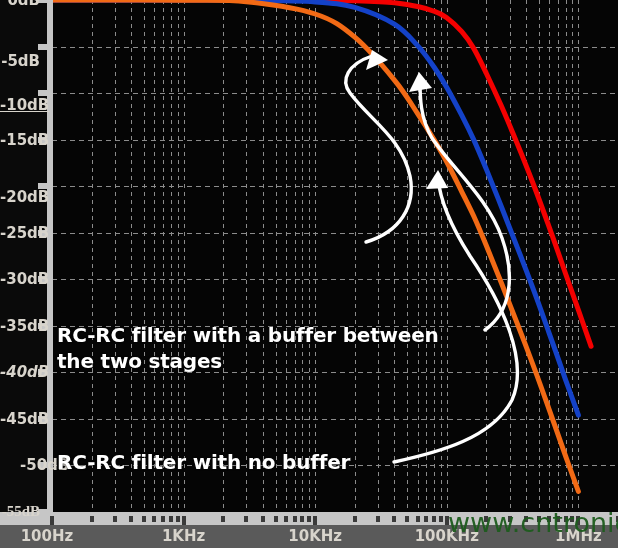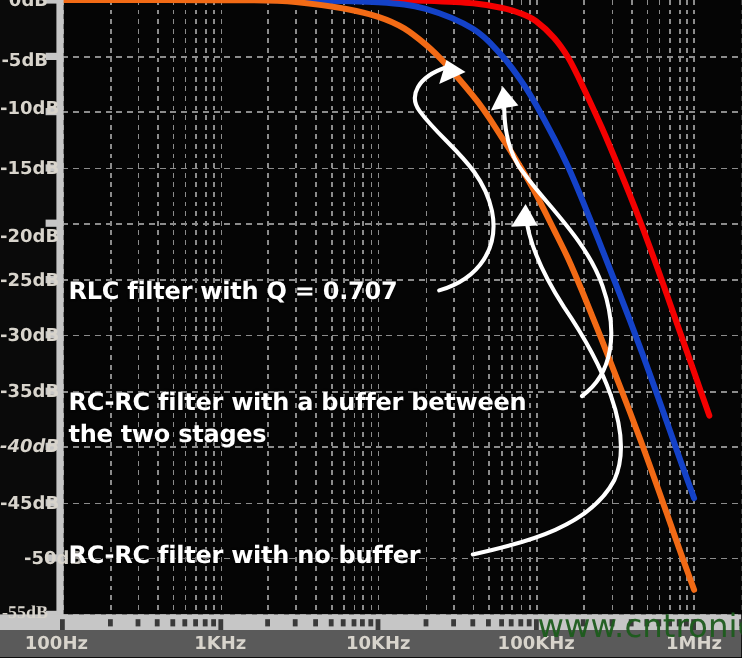--- a/index.html
+++ b/index.html
@@ -168,40 +168,39 @@
         <rect x="564" y="516" width="4" height="6"></rect>
         <rect x="570" y="516" width="4" height="6"></rect>
         <rect x="576" y="516" width="4" height="9"></rect>
         <rect x="616" y="516" width="4" height="6"></rect>
       </g>
     <rect x="0" y="525" width="618" height="23" fill="#5a5a5a"></rect>
   </svg>
 
   <div id="ylabels">
       <div class="axis-label ylab" style="left: 0px; width: 40px; top: -9px;">0dB</div>
-      <div class="axis-label ylab" style="left: 0px; width: 40px; top: 41px;">-5dB</div>
-      <div class="axis-label ylab" style="left: 0px; width: 40px; top: 81px;">-10dB</div>
+      <div class="axis-label ylab" style="left: 0px; width: 40px; top: 52px;">-5dB</div>
+      <div class="axis-label ylab" style="left: 0px; width: 40px; top: 96px; text-decoration: underline;">-10dB</div>
       <div class="axis-label ylab" style="left: 0px; width: 40px; top: 130.636px; text-align: right;">-15dB</div>
       <div class="axis-label ylab" style="left: 0px; width: 40px; top: 188px;">-20dB</div>
       <div class="axis-label ylab" style="left: 0px; width: 40px; top: 223.727px;">-25dB</div>
       <div class="axis-label ylab" style="left: 0px; width: 40px; top: 270.273px;">-30dB</div>
       <div class="axis-label ylab" style="left: 0px; width: 40px; top: 316.818px;">-35dB</div>
       <div class="axis-label ylab" style="left: 0px; width: 40px; top: 363.364px; font-style: italic;">-40dB</div>
       <div class="axis-label ylab" style="left: 0px; width: 40px; top: 409.909px;">-45dB</div>
       <div class="axis-label ylab" style="left: 0px; width: 40px; top: 456.455px; margin-left: 20px;">-50dB</div>
       <div class="axis-label ylab" style="left: 0px; width: 40px; top: 503px; font-family: Liberation Serif, serif;">-55dB</div>
     </div>
 
   <div id="xlabels">
       <div class="axis-label xlab" style="width: 90px; left: 2px; top: 527px;">100Hz</div>
       <div class="axis-label xlab" style="width: 90px; left: 138.596px; top: 527px;">1KHz</div>
       <div class="axis-label xlab" style="width: 90px; left: 270.193px; top: 527px;">10KHz</div>
       <div class="axis-label xlab" style="width: 90px; left: 401.789px; top: 527px;">100KHz</div>
       <div class="axis-label xlab" style="width: 90px; left: 533.386px; top: 527px;">1MHz</div>
     </div>
 
-  <div class="annot" id="annot-rlc">RLC filter with Q = 0.707</div>
   <div class="annot" id="annot-buffer"><span>RC-RC filter with a buffer between</span><br><span>the two stages</span></div>
   <div class="annot" id="annot-nobuffer">RC-RC filter with no buffer</div>
 
   <div id="watermark">www.cntronics.com</div>
 
 </div>
 
 </body></html>

